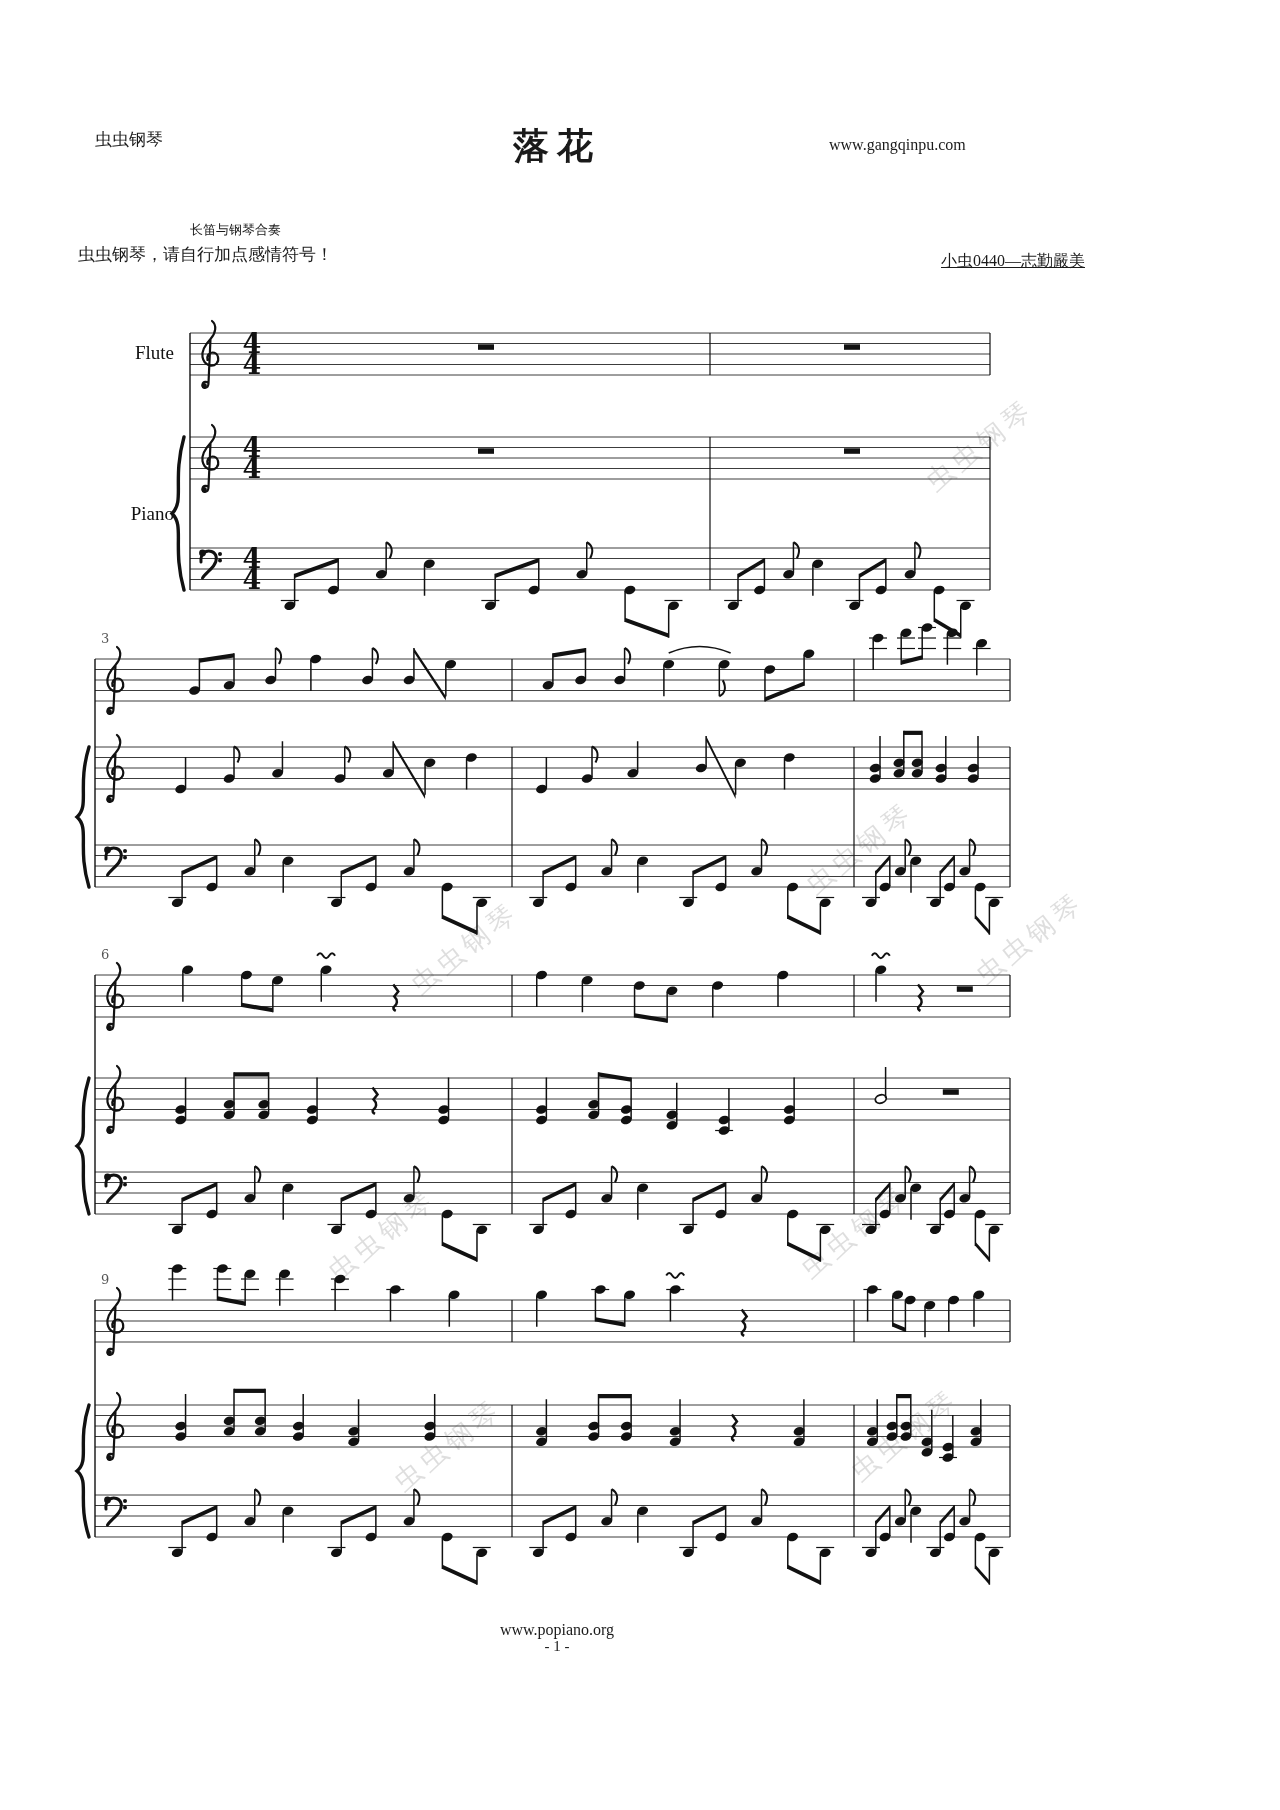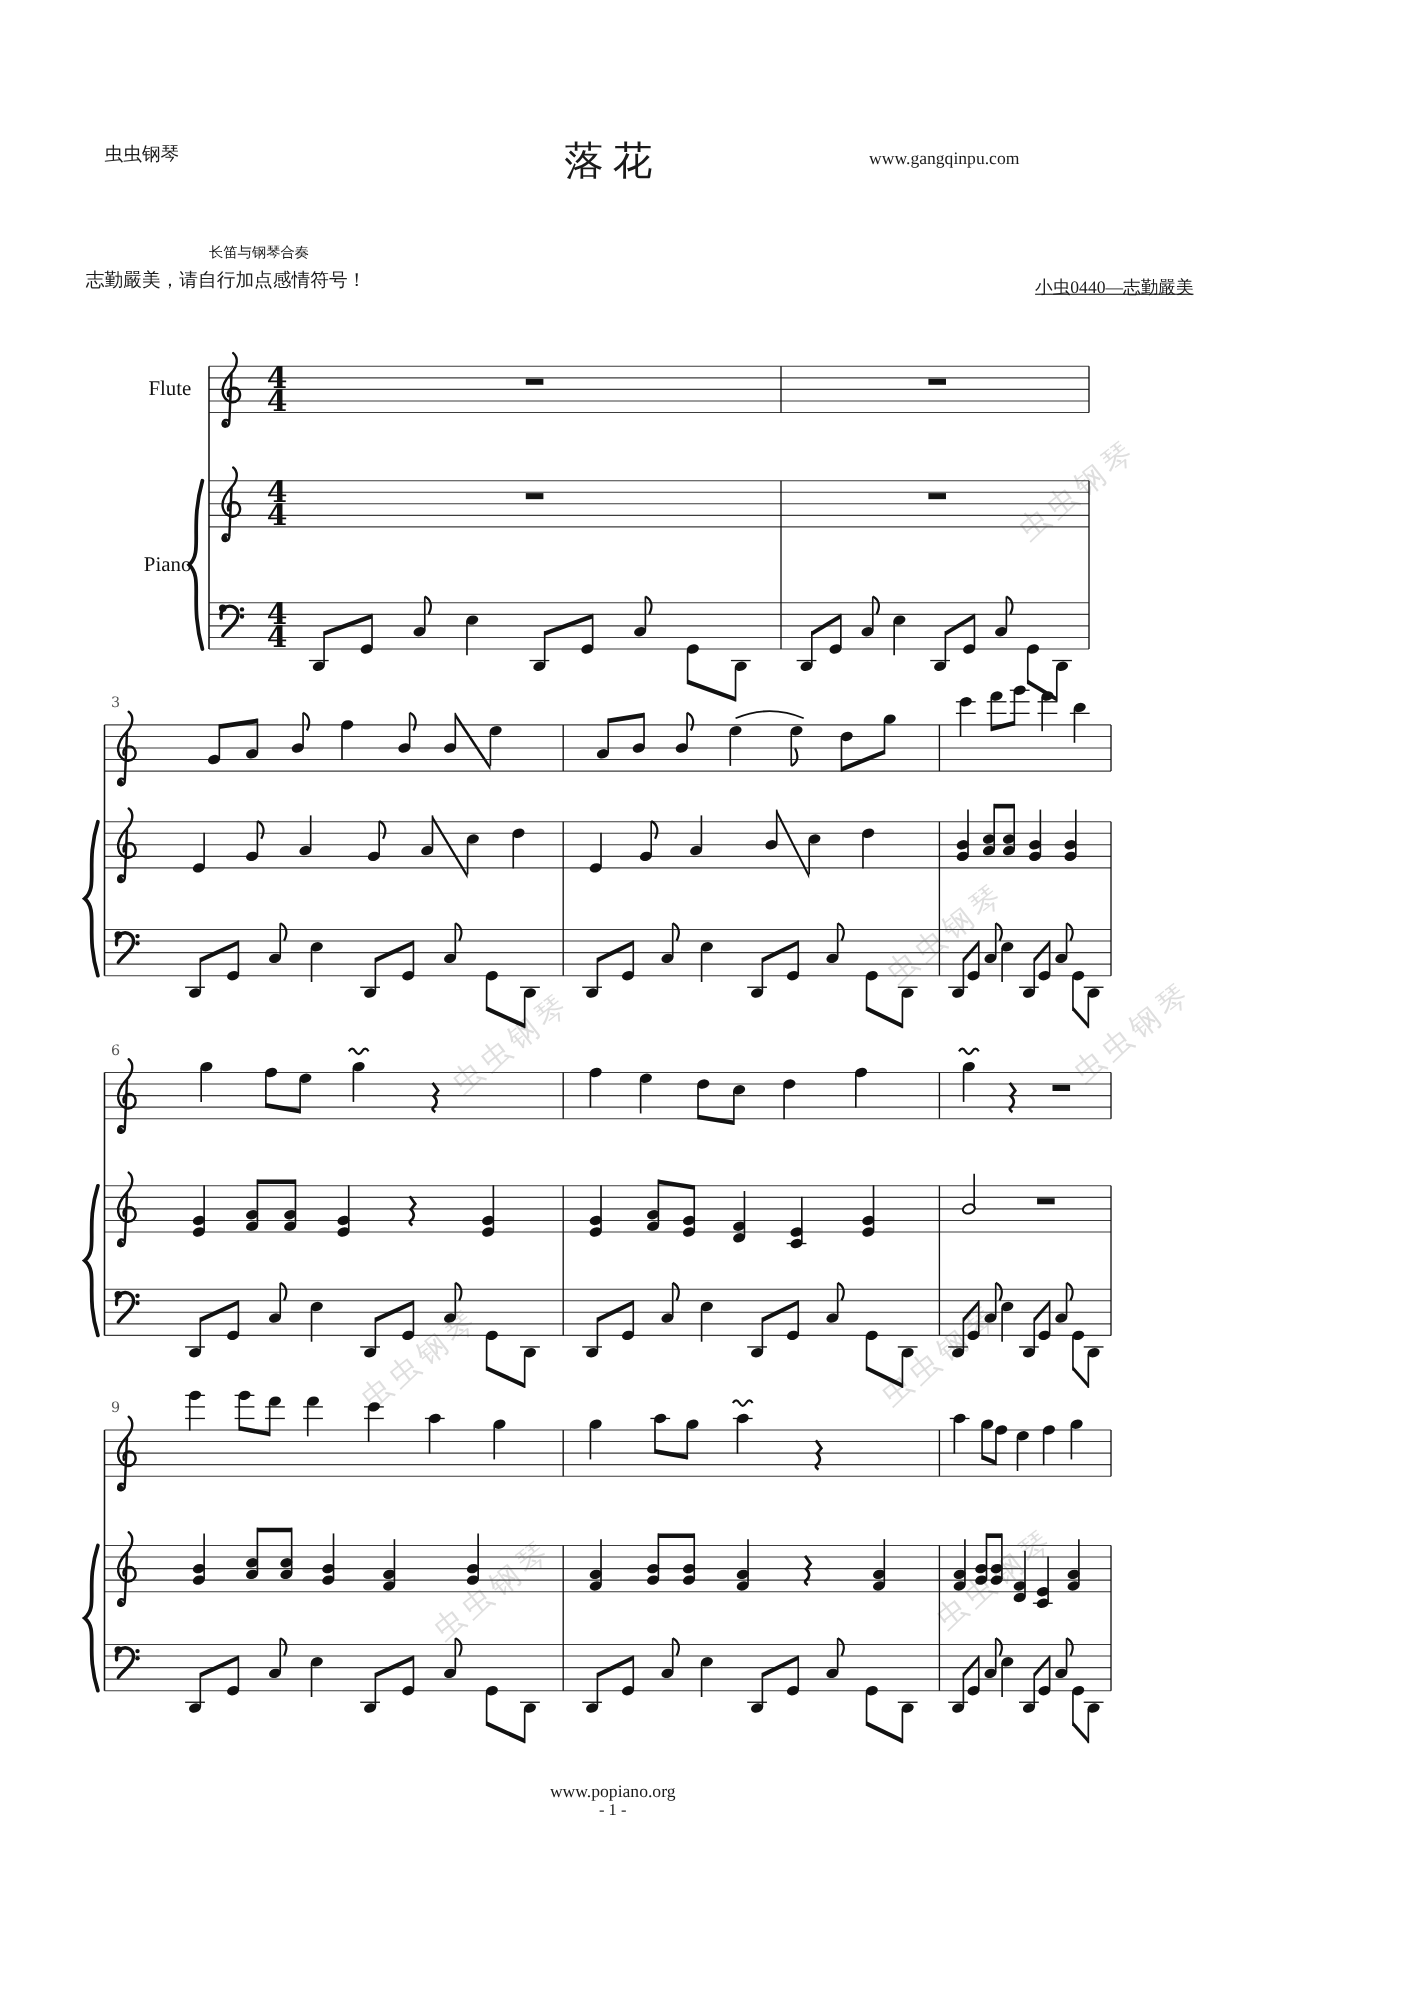--- a/index.html
+++ b/index.html
@@ -1,39 +1,39 @@
 <!DOCTYPE html>
 <html><head>
 <meta charset="utf-8">
 <style>
   html,body{margin:0;padding:0;background:#ffffff;}
   #page{position:relative;width:1280px;height:1810px;background:#ffffff;overflow:hidden;
         font-family:"Liberation Serif", serif;color:#1a1a1a;}
   .abs{position:absolute;white-space:nowrap;}
   #site-name{left:95px;top:128px;font-size:17px;}
-  #page-title{left:557px;top:122px;transform:translateX(-50%);font-size:36px;font-weight:normal;letter-spacing:8px;}
-  #site-url{left:790px;top:136px;font-size:16px;}
+  #page-title{left:557px;top:122px;transform:translateX(-50%);font-size:36px;font-weight:bold;letter-spacing:8px;}
+  #site-url{left:829px;top:136px;font-size:16px;}
   #subtitle-1{left:190px;top:221px;font-size:13px;}
   #subtitle-2{left:78px;top:243px;font-size:17px;}
   #credit{left:941px;top:251px;font-size:16px;text-decoration:underline;}
   #footer-url{left:557px;top:1608px;transform:translateX(-50%);font-size:16px;margin-top:13px;}
   #footer-page{left:557px;top:1638px;transform:translateX(-50%);font-size:15px;}
   .wm{position:absolute;font-size:27px;letter-spacing:5px;color:#bfbfbf;opacity:.5;
       transform:translate(-50%,-50%) rotate(-38deg);white-space:nowrap;}
   #score-svg{position:absolute;left:0;top:0;}
 </style>
 </head>
 <body>
 
 <div id="page">
   <div class="abs" id="site-name">虫虫钢琴</div>
   <div class="abs" id="page-title">落花</div>
   <div class="abs" id="site-url">www.gangqinpu.com</div>
   <div class="abs" id="subtitle-1">长笛与钢琴合奏</div>
-  <div class="abs" id="subtitle-2">志勤嚴美，请自行加点感情符号！</div>
+  <div class="abs" id="subtitle-2">虫虫钢琴，请自行加点感情符号！</div>
   <div class="abs" id="credit">小虫0440—志勤嚴美</div>
 
   <div id="watermark-layer">
       <span class="wm" style="left: 980px; top: 445px; color: rgb(191, 191, 191);">虫虫钢琴</span>
       <span class="wm" style="left: 860px; top: 848px; color: rgb(191, 191, 191);">虫虫钢琴</span>
       <span class="wm" style="left: 465px; top: 948px; color: rgb(191, 191, 191);">虫虫钢琴</span>
       <span class="wm" style="left: 1030px; top: 938px; color: rgb(191, 191, 191);">虫虫钢琴</span>
       <span class="wm" style="left: 382px; top: 1235px; color: rgb(191, 191, 191);">虫虫钢琴</span>
       <span class="wm" style="left: 855px; top: 1232px; color: rgb(191, 191, 191);">虫虫钢琴</span>
       <span class="wm" style="left: 448px; top: 1445px; color: rgb(191, 191, 191);">虫虫钢琴</span>

